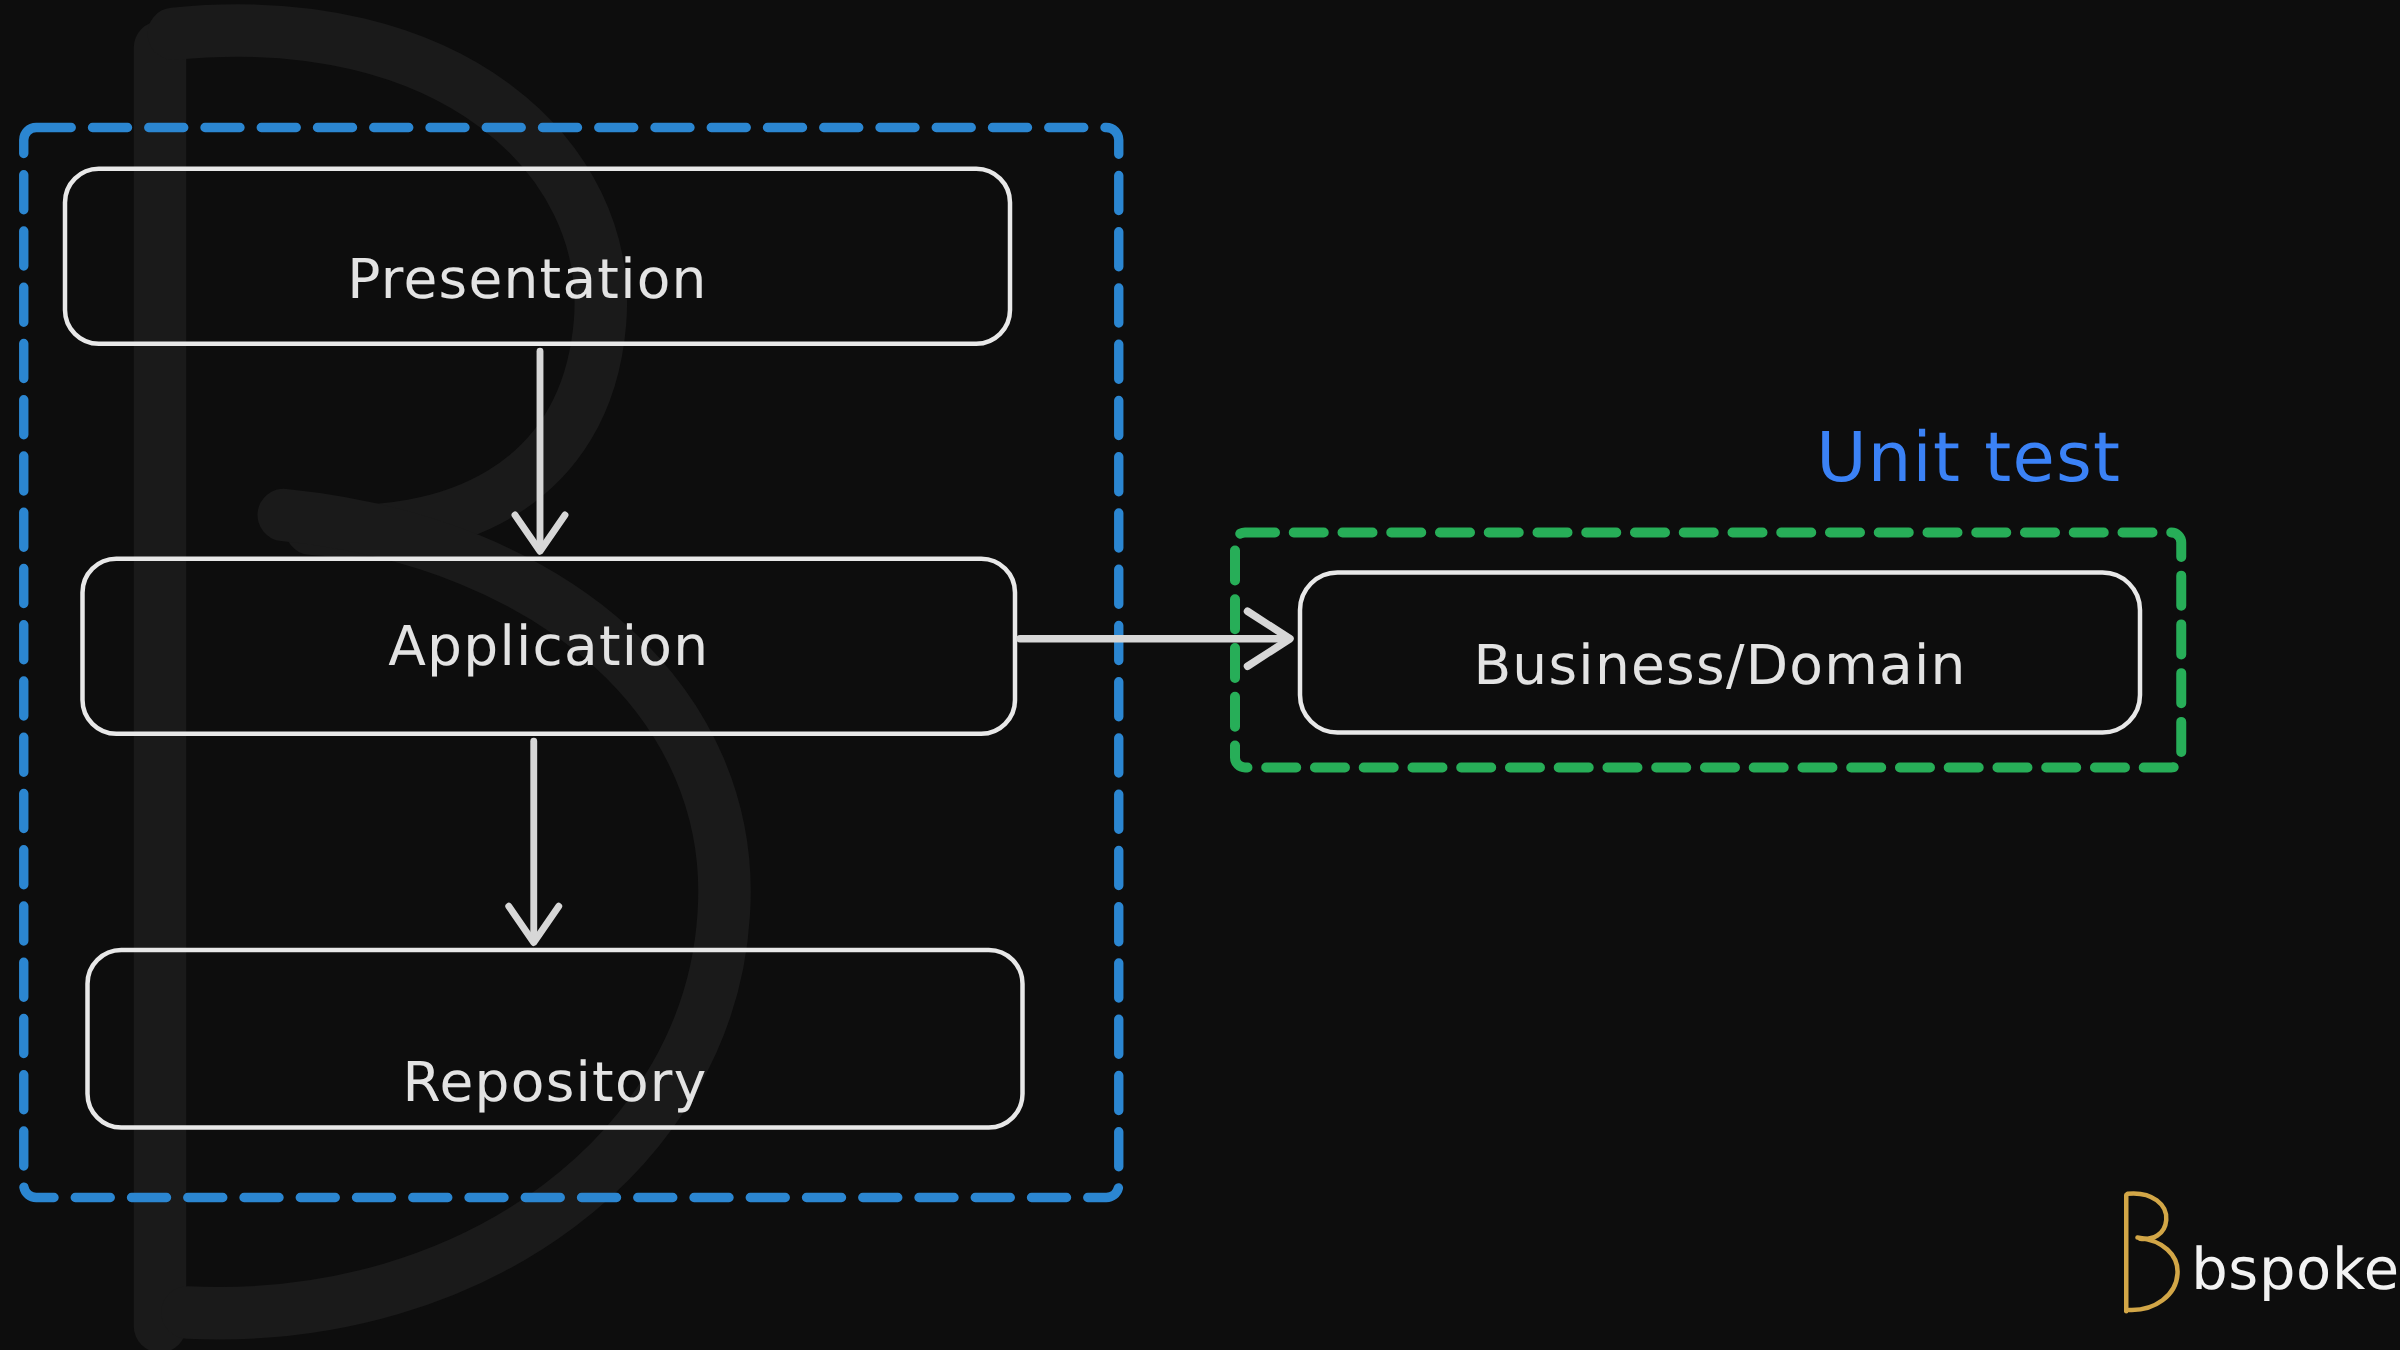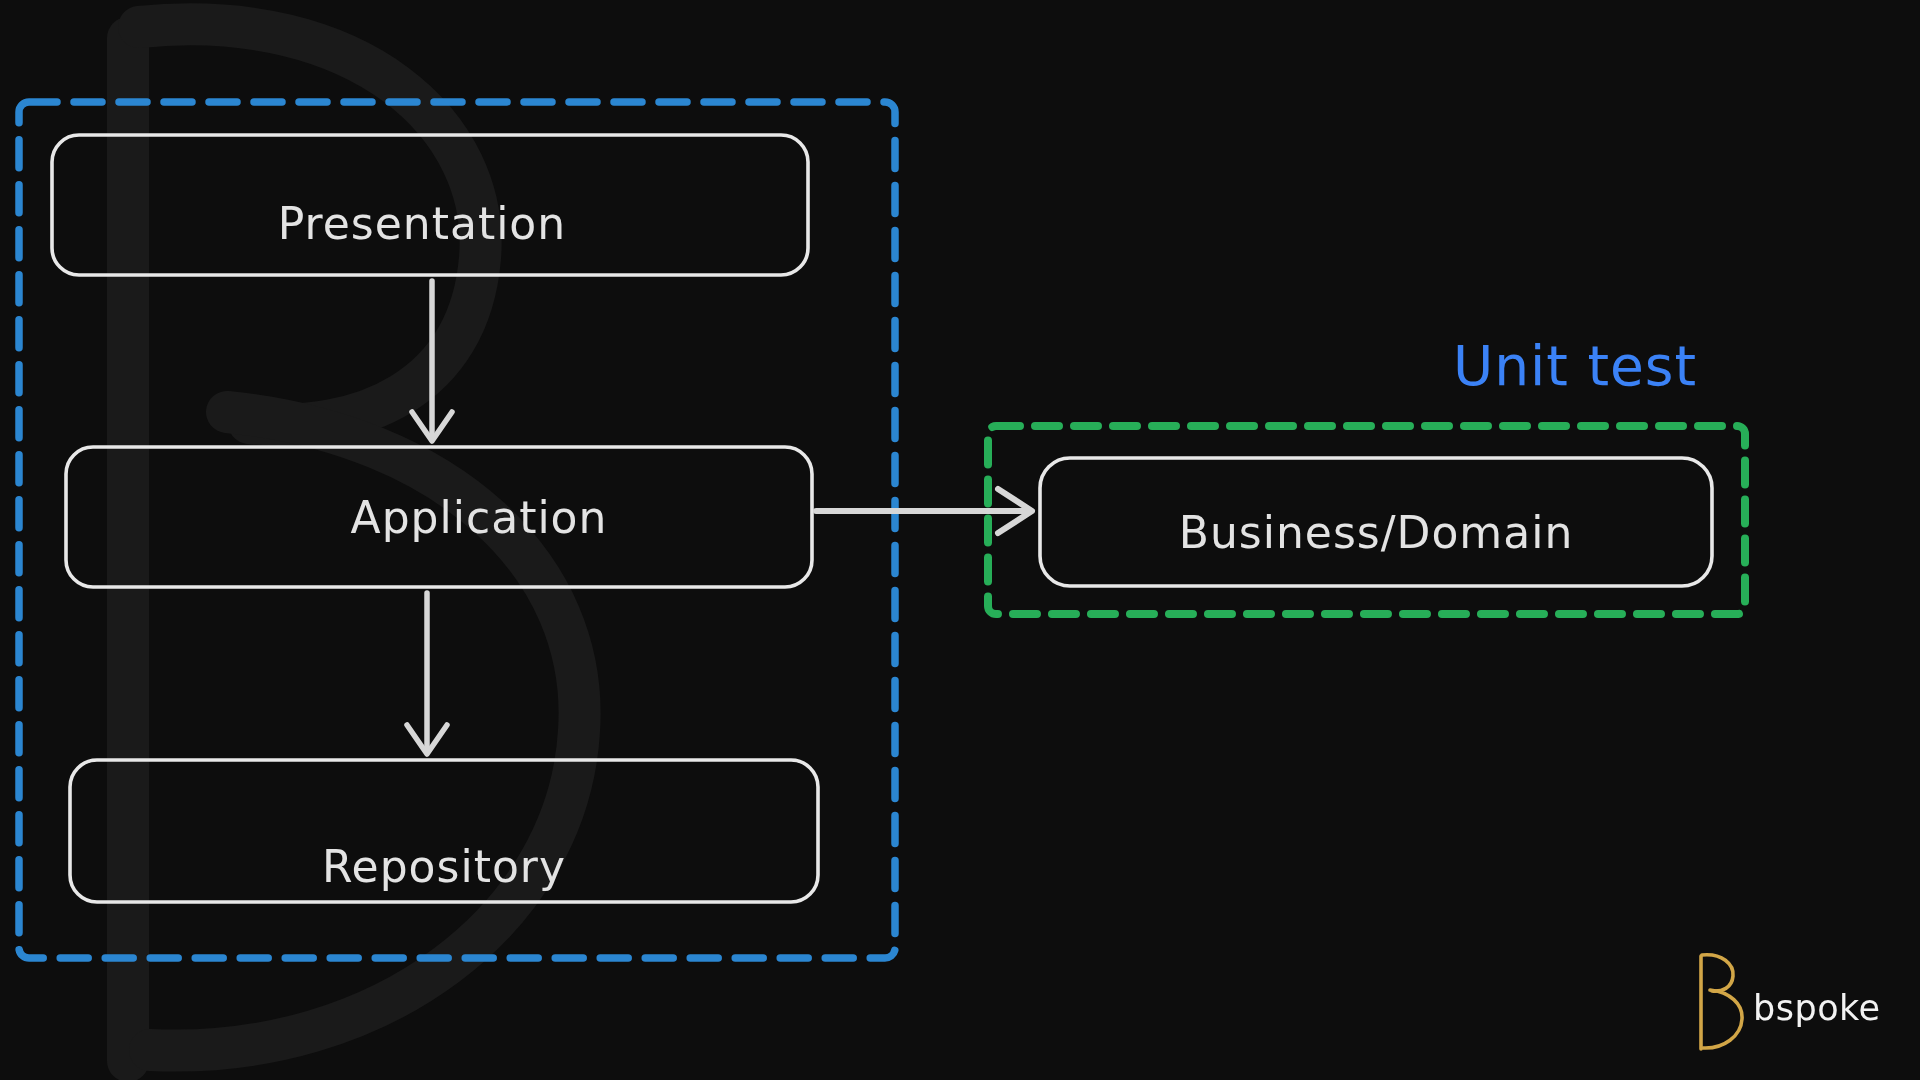--- a/index.html
+++ b/index.html
@@ -32,28 +32,28 @@
   .group-title {
     position: absolute;
     font-size: 55px;
     letter-spacing: 1px;
     text-align: center;
     white-space: nowrap;
   }
   .title-system { left: 300px; top: 8px;  width: 620px; color: #2f88d3; }
   .title-unit   { left: 1425px; top: 334px; width: 300px; color: #3b82f6; }
   .node-presentation { left: 44px;   top: 135px; width: 756px; height: 125px; margin-top: 26px; }
-  .node-application  { left: 66px;   top: 447px; width: 746px; height: 140px; padding-left: 40px; }
+  .node-application  { left: 66px;   top: 447px; width: 746px; height: 140px; }
   .node-repository   { left: 70px;   top: 760px; width: 748px; height: 142px; margin-top: 35px; }
   .node-business     { left: 1040px; top: 458px; width: 672px; height: 148px; }
   .brand-text {
     position: absolute;
     left: 1753px;
     top: 988px;
-    font-size: 35px;
+    font-size: 46px;
     color: #f2f2f2;
     letter-spacing: 0.5px;
   }
 </style>
 </head>
 <body>
 
 <div class="canvas">
 
   <svg class="shape-layer" viewBox="0 0 1920 1080">

